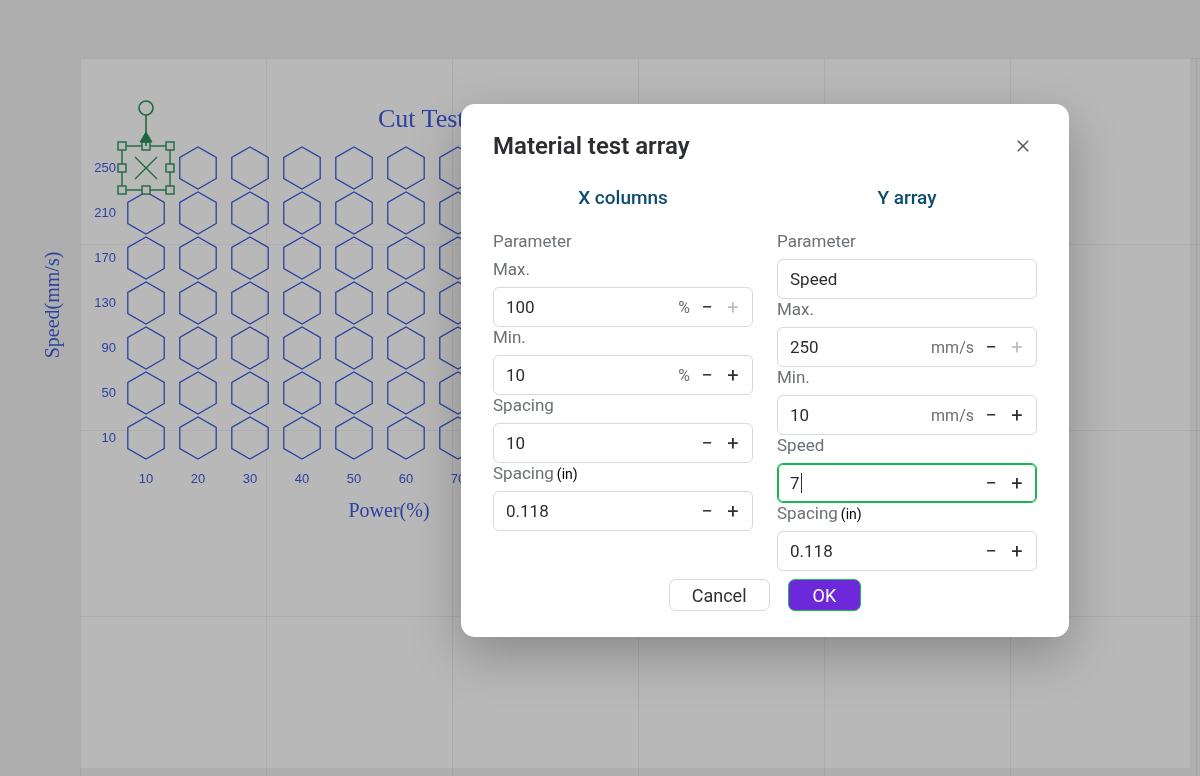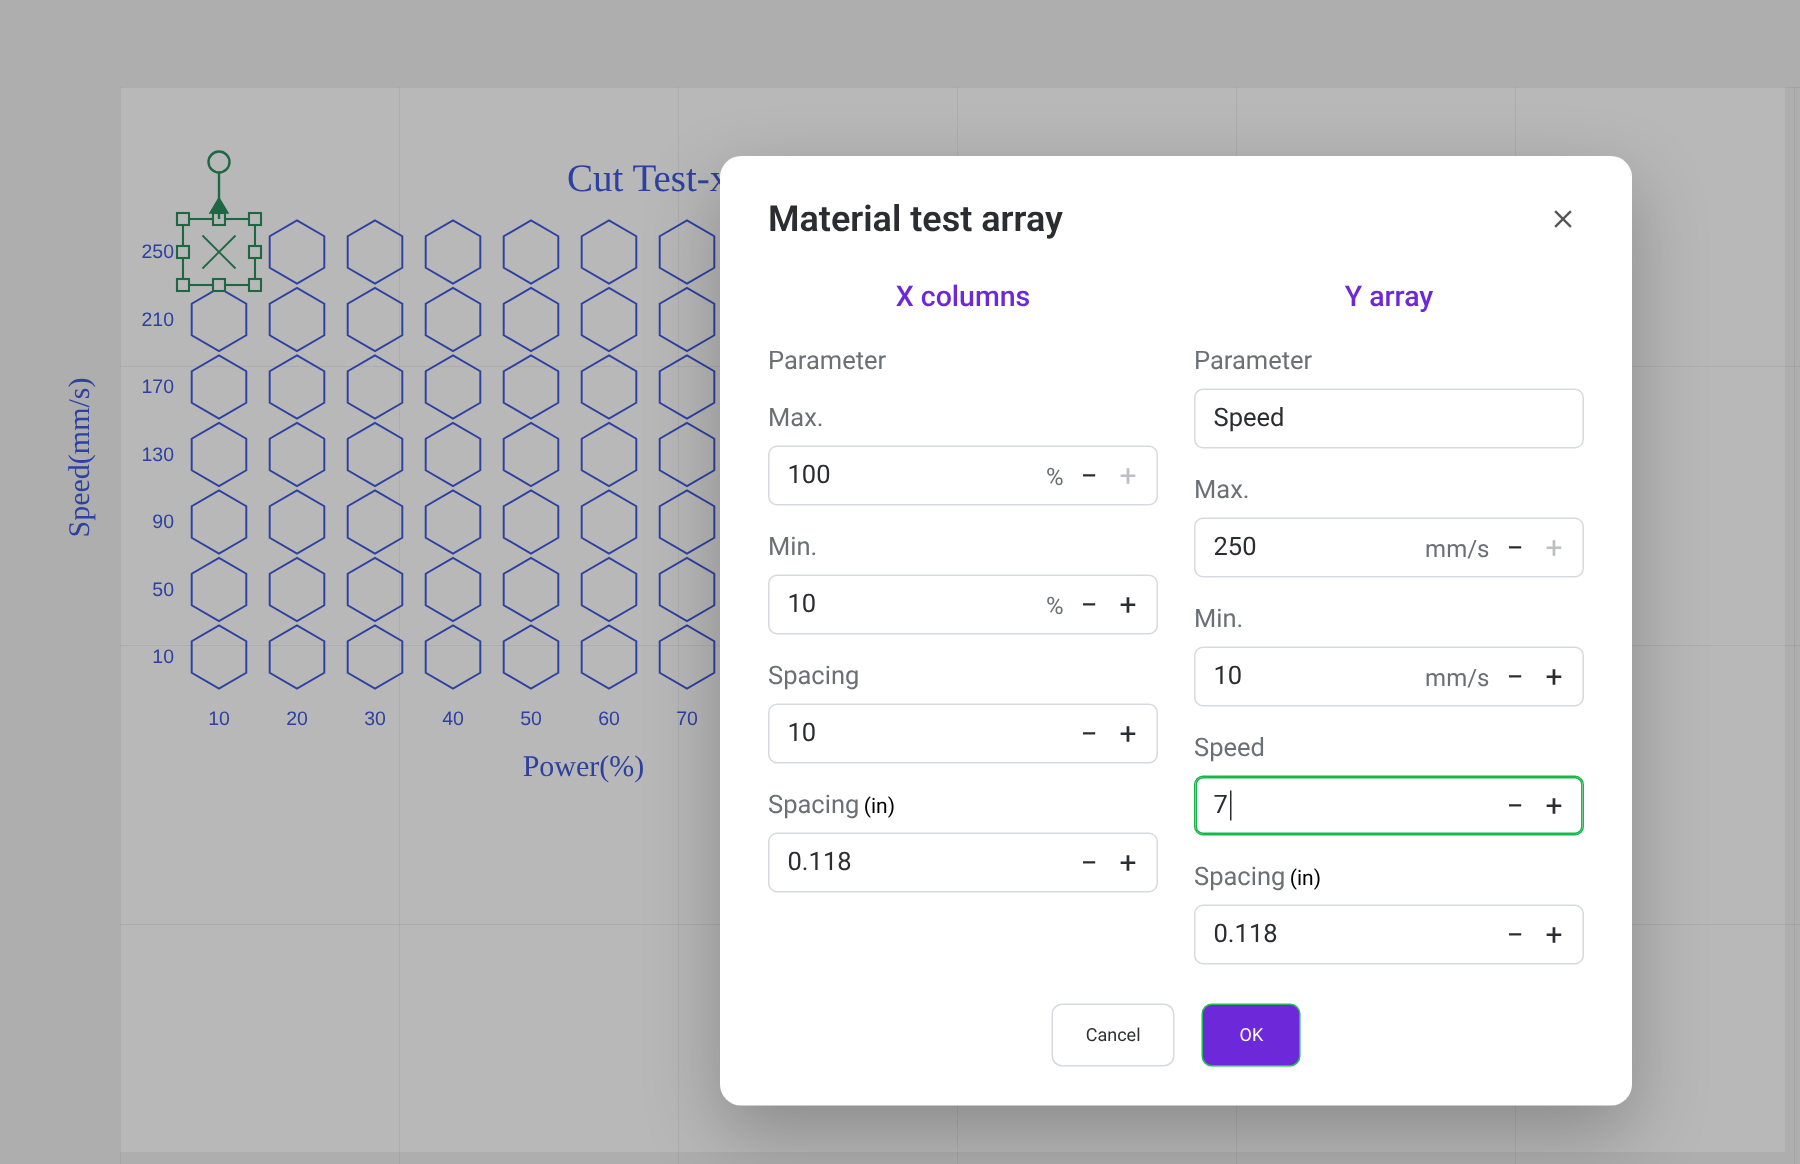--- a/index.html
+++ b/index.html
@@ -42,21 +42,21 @@
   }
 
   .design {
     position: absolute; left: 0; top: 0;
     pointer-events: none;
   }
 
   
   .dialog {
     position: absolute;
-    left: 480px; top: 104px;
+    left: 461px; top: 104px;
     width: 608px;
     background: #fff;
     border-radius: 14px;
     box-shadow: 0 18px 50px rgba(0,0,0,0.25);
     padding: 28px 32px 26px 32px;
     z-index: 10;
   }
   .dialog-header {
     display: flex; align-items: center; justify-content: space-between;
     margin-bottom: 26px;
@@ -69,24 +69,24 @@
     cursor: pointer; color: #555;
   }
   .close-btn svg { width: 18px; height: 18px; stroke: #555; stroke-width: 2; }
 
   .cols {
     display: flex; gap: 24px;
   }
   .col { flex: 1 1 0; }
   .col-title {
     text-align: center;
-    font-size: 19px; font-weight: 500; color: #6d28d9;
+    font-size: 19px; font-weight: 500; color: #0c4a6e;
     margin-bottom: 22px;
   }
-  .field { margin-bottom: 18px; }
+  .field { }
   .field-label {
     font-size: 17px; color: #6b7075; margin-bottom: 8px;
     display: flex; align-items: baseline; gap: 3px;
   }
   .field-label .unit-sm {
     font-size: 14px; color: #000000;
   }
   .input-wrap {
     position: relative;
     height: 40px;
@@ -122,23 +122,23 @@
   }
   .spin .plus, .spin .minus { color: #2b2d30; }
   .spin .plus.disabled, .spin .minus.disabled { color: #bcbfc3; }
 
   
   .dialog-footer {
     display: flex; justify-content: center; gap: 18px;
     margin-top: 8px;
   }
   .btn {
-    height: 42px; padding: 0 22px;
+    height: 32px; padding: 0 22px;
     border-radius: 7px;
-    font-size: 12px; font-weight: 450;
+    font-size: 18px; font-weight: 450;
     display: inline-flex; align-items: center; justify-content: center;
     cursor: pointer;
   }
   .btn-cancel {
     background: #fff; border: 1px solid #d6d9dd; color: #2e3033;
   }
   .btn-ok {
     background: #6d28d9; color: #fff; border: 1px solid #1fbd53;
     padding: 0 24px;
     box-shadow: 0 1px 0 rgba(0,0,0,0.06);

